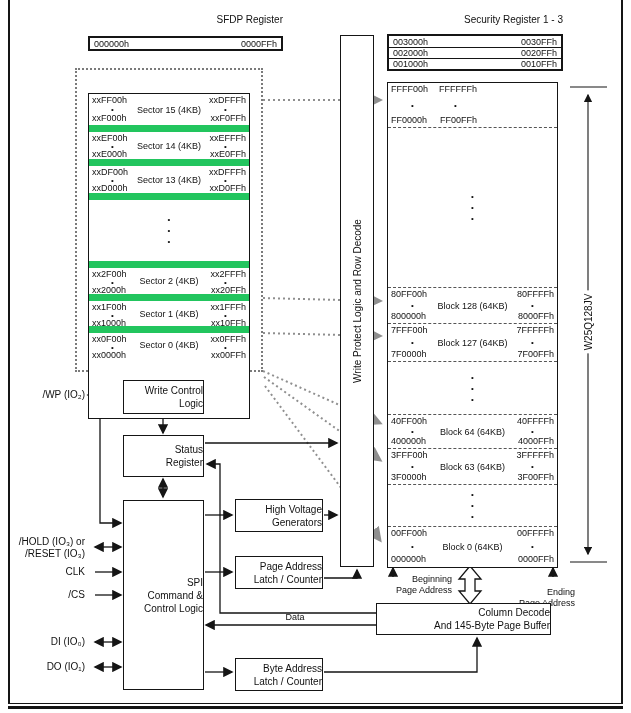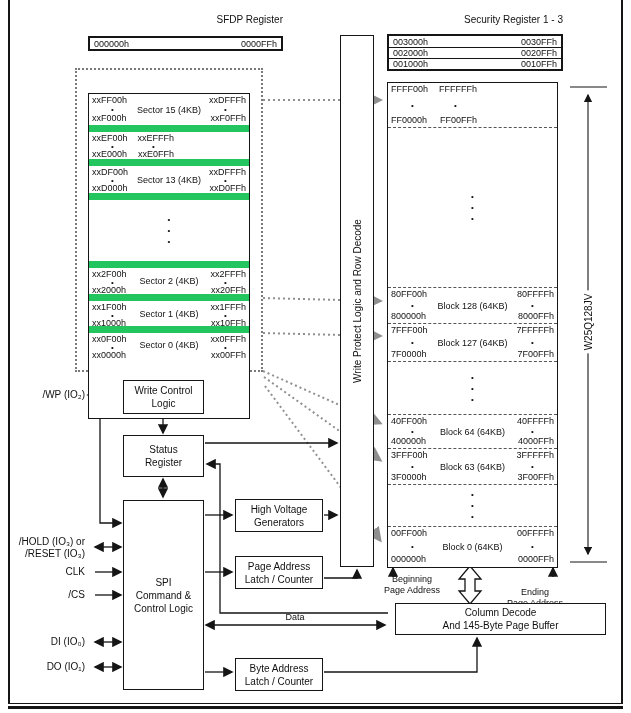--- a/index.html
+++ b/index.html
@@ -4,21 +4,21 @@
 <style>
 *{margin:0;padding:0;box-sizing:border-box}
 html,body{background:#fff}
 body{font-family:"Liberation Sans",sans-serif;color:#111}
 .page{position:relative;width:631px;height:713px;background:#fff;overflow:hidden}
 .abs{position:absolute}
 svg.wires{position:absolute;left:0;top:0;z-index:1}
 .z2{z-index:2}
 .box{position:absolute;background:#fff;border:1.5px solid #151515;z-index:2}
 .regbox{position:absolute;background:#fff;border:2px solid #151515;z-index:2}
-.ctr{display:flex;flex-direction:column;align-items:center;justify-content:center;text-align:center}
+.ctr{display:flex;flex-direction:column;align-items:flex-end;justify-content:center;text-align:center}
 .title{position:absolute;font-size:10px;text-align:right;z-index:2}
 .fs9{font-size:9px;line-height:11px}
 .fs10{font-size:10px;line-height:13px}
 .regrow{display:flex;justify-content:space-between;align-items:center;padding:0 4px;font-size:9px;height:11px}
 .regrow+.regrow{border-top:1px solid #151515}
 .dashbox{position:absolute;border:2px dotted #7a7a7a;background:transparent;z-index:2}
 .srow,.mrow{display:flex;white-space:nowrap}
 .srow{border-top:7px solid #22c55e}
 .srow:first-child{border-top:none}
 .mrow,.mgap{border-top:1px dashed #555}
@@ -141,20 +141,21 @@
           <span class="dot">•</span>
           <span>xxF0FFh</span>
         </div>
     </div>
     <div class="srow" style="height:34px">
       <div class="acol al scol">
           <span>xxEF00h</span>
           <span class="dot">•</span>
           <span>xxE000h</span>
         </div>
+      <div class="cname">Sector 14 (4KB)</div>
       <div class="acol ar scol">
           <span>xxEFFFh</span>
           <span class="dot">•</span>
           <span>xxE0FFh</span>
         </div>
     </div>
     <div class="srow" style="height:34px">
       <div class="acol al scol">
           <span>xxDF00h</span>
           <span class="dot">•</span>
@@ -315,21 +316,21 @@
 
   <div class="abs ctr fs9 z2" style="left:372px;top:574px;width:80px">
     <span>Beginning</span>
     <span>Page Address</span>
   </div>
   <div class="abs ctr fs9 z2" style="left:495px;top:587px;width:80px">
     <span>Ending</span>
     <span>Page Address</span>
   </div>
 
-  <div class="box ctr fs10" style="left:395px;top:603px;width:211px;height:32px">
+  <div class="box ctr fs10" style="left:376px;top:603px;width:175px;height:32px">
     <span>Column Decode</span>
     <span>And 145-Byte Page Buffer</span>
   </div>
 
   <div class="box ctr fs10" style="left:123px;top:380px;width:81px;height:34px">
     <span>Write Control</span>
     <span>Logic</span>
   </div>
   <div class="box ctr fs10" style="left:123px;top:500px;width:81px;height:190px">
     <span>SPI</span>

